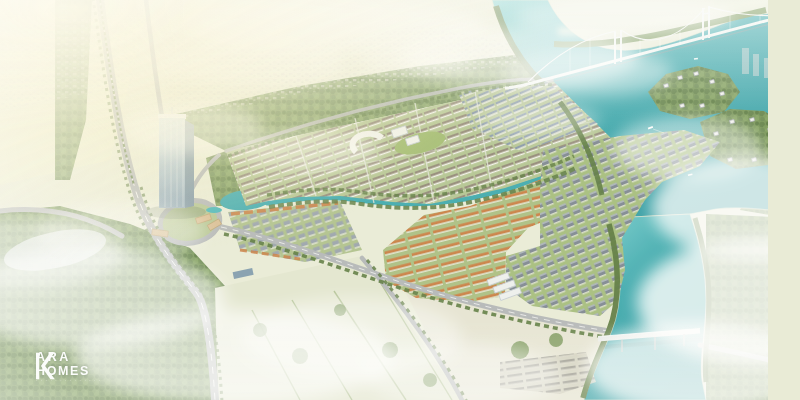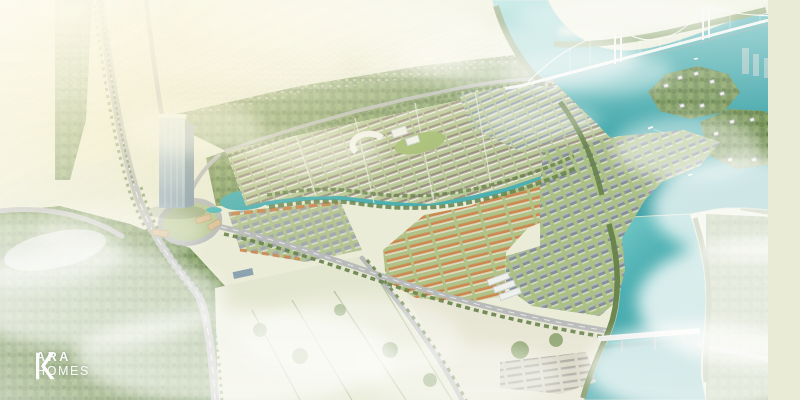--- a/index.html
+++ b/index.html
@@ -4,21 +4,21 @@
 <style>
   html,body{margin:0;padding:0;background:#e9ebd6;}
   .stage{position:relative;width:768px;height:400px;overflow:hidden;font-family:"Liberation Sans",sans-serif;}
   .stage svg{position:absolute;inset:0;display:block;}
   
   .logo{position:absolute;left:36px;top:351px;display:flex;align-items:flex-start;color:#fff;
         text-shadow:0 0 3px rgba(90,110,90,.55);opacity:.96;}
   .logo .mono{width:19px;height:30px;margin-right:4px;flex:0 0 auto;}
   .logo .txt{display:flex;flex-direction:column;line-height:1;}
   .logo .l1{font-size:12.5px;font-weight:bold;letter-spacing:2.6px;}
-  .logo .l2{font-size:12.5px;font-weight:normal;letter-spacing:1.6px;margin-top:1px;}
+  .logo .l2{font-size:12.5px;font-weight:bold;letter-spacing:1.6px;margin-top:1px;}
   .logo .tag{font-size:4px;letter-spacing:1.2px;margin-top:2px;opacity:.9;filter:blur(.3px);white-space:nowrap;}
 </style>
 </head>
 <body>
 
 <div class="stage">
 <svg viewBox="0 0 800 400" width="800" height="400">
   <defs>
     <linearGradient id="gWater" x1="0" y1="0" x2=".6" y2="1">
       <stop offset="0" style="stop-color:var(--water_light)"></stop>

